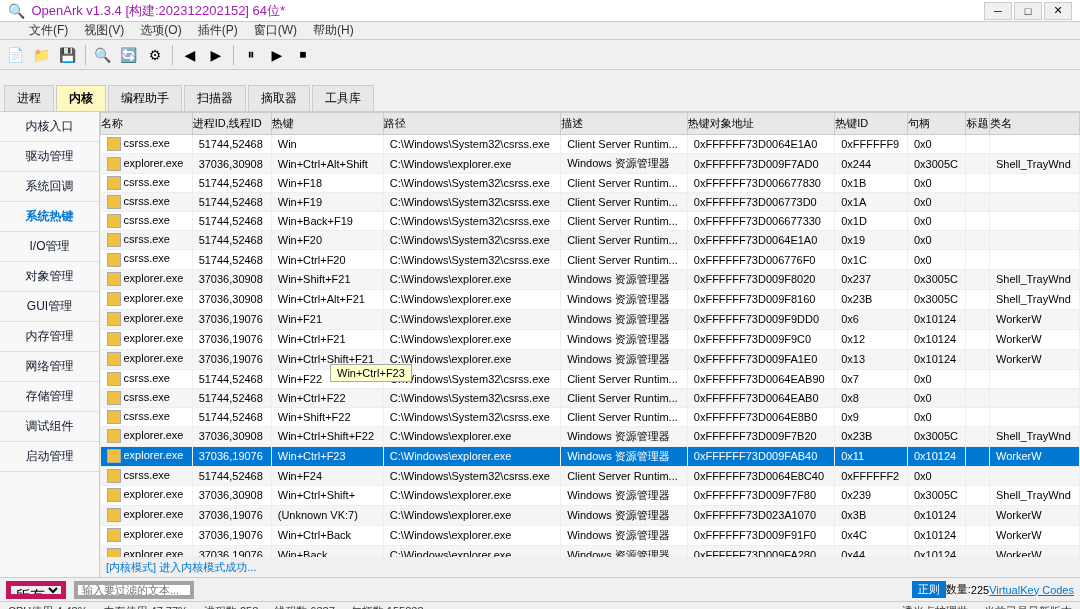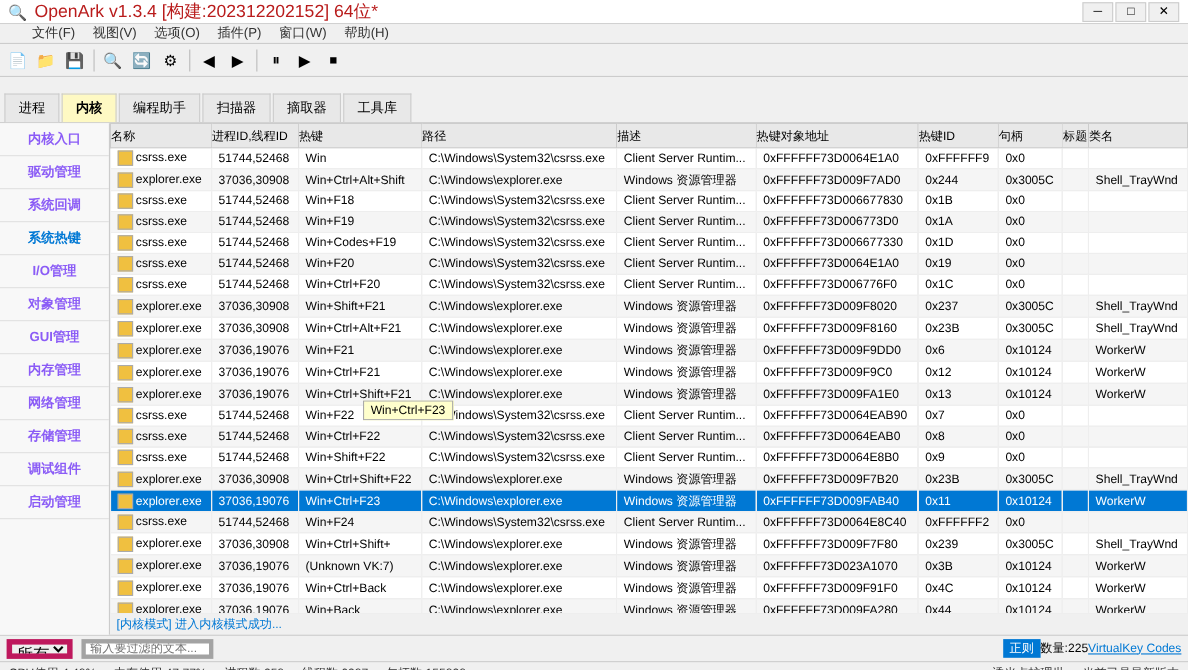--- a/index.html
+++ b/index.html
@@ -1,21 +1,21 @@
 <!DOCTYPE html>
 <html><head>
   <meta charset="utf-8">
   <style>
     * { margin: 0; padding: 0; box-sizing: border-box; }
     body { font-family: 'Microsoft YaHei', SimSun, sans-serif; font-size: 12px; background: #f0f0f0; width: 1080px; height: 609px; overflow: hidden; }
     
     
     .title-bar { background: #ffffff; height: 22px; display: flex; align-items: center; justify-content: space-between; padding: 0 8px; border-bottom: 1px solid #ccc; }
     .title-bar-left { display: flex; align-items: center; gap: 6px; }
-    .title-bar-title { font-size: 16px; color: #b91c1c; }
+    .title-bar-title { font-size: 13px; color: #a21caf; }
     .title-bar-controls { display: flex; gap: 2px; }
     .title-btn { width: 28px; height: 18px; border: 1px solid #ccc; background: #f0f0f0; cursor: pointer; font-size: 11px; display: flex; align-items: center; justify-content: center; }
 
     
     .menu-bar { background: #f0f0f0; height: 18px; display: flex; align-items: center; padding: 0 21px; border-bottom: 1px solid #ccc; text-align: right; }
     .menu-item { padding: 2px 8px; cursor: pointer; font-size: 12px; color: #333; }
 
     
     .toolbar { background: #f0f0f0; height: 30px; display: flex; align-items: center; padding: 0 4px; border-bottom: 1px solid #ccc; gap: 2px; }
     .toolbar-btn { width: 24px; height: 24px; border: 1px solid transparent; background: transparent; cursor: pointer; display: flex; align-items: center; justify-content: center; font-size: 14px; }
@@ -24,21 +24,21 @@
     
     .tab-bar { background: #f0f0f0; height: 26px; display: flex; align-items: flex-end; padding: 0 4px; border-bottom: 1px solid #ccc; margin-top: 16px; }
     .tab { padding: 4px 12px; border: 1px solid #ccc; border-bottom: none; background: #e8e8e8; cursor: pointer; font-size: 12px; margin-right: 2px; }
     .tab.active { background: #fef9c3; font-weight: bold; }
 
     
     .main-layout { display: flex; height: calc(609px - 22px - 22px - 30px - 26px - 24px - 20px); }
 
     
     .sidebar { width: 100px; background: #f8f8f8; border-right: 1px solid #ccc; display: flex; flex-direction: column; }
-    .sidebar-item { padding: 6px 8px; cursor: pointer; font-size: 12px; color: #8b5cf6; border-bottom: 1px solid #e0e0e0; text-align: center; font-weight: bold; }
+    .sidebar-item { padding: 6px 8px; cursor: pointer; font-size: 12px; color: #0f172a; border-bottom: 1px solid #e0e0e0; text-align: center; }
     .sidebar-item.active { color: #0078d4; font-weight: bold; }
 
     
     .content { flex: 1; display: flex; flex-direction: column; overflow: hidden; }
 
     
     .table-container { flex: 1; overflow: auto; }
     table { width: 100%; border-collapse: collapse; font-size: 11px; }
     thead tr { background: #e8e8e8; position: sticky; top: 0; z-index: 1; }
     thead th { padding: 3px 0; border: 1px solid #ccc; font-weight: normal; text-align: left; white-space: nowrap; cursor: pointer; }
@@ -195,21 +195,21 @@
               <td>Client Server Runtim...</td>
               <td>0xFFFFFF73D006773D0</td>
               <td>0x1A</td>
               <td>0x0</td>
               <td></td>
               <td></td>
             </tr>
             <tr>
               <td><span style="display: inline-block; width: 14px; height: 14px; background: rgb(240, 192, 64); margin-right: 3px; vertical-align: middle; border: 1px solid rgb(170, 170, 170);"></span>csrss.exe</td>
               <td>51744,52468</td>
-              <td>Win+Codes+F19</td>
+              <td>Win+Back+F19</td>
               <td>C:\Windows\System32\csrss.exe</td>
               <td>Client Server Runtim...</td>
               <td>0xFFFFFF73D006677330</td>
               <td>0x1D</td>
               <td>0x0</td>
               <td></td>
               <td></td>
             </tr>
             <tr>
               <td><span style="display: inline-block; width: 14px; height: 14px; background: rgb(240, 192, 64); margin-right: 3px; vertical-align: middle; border: 1px solid rgb(170, 170, 170);"></span>csrss.exe</td>

